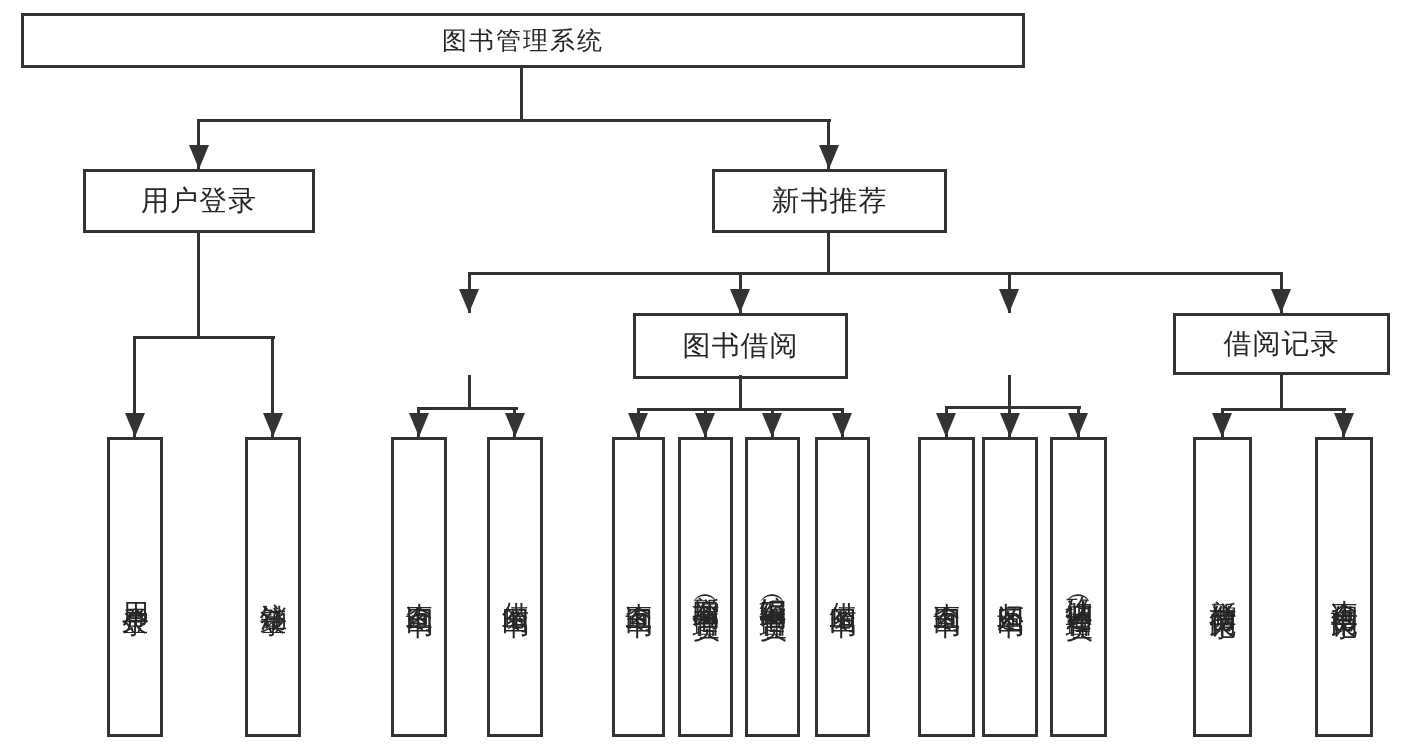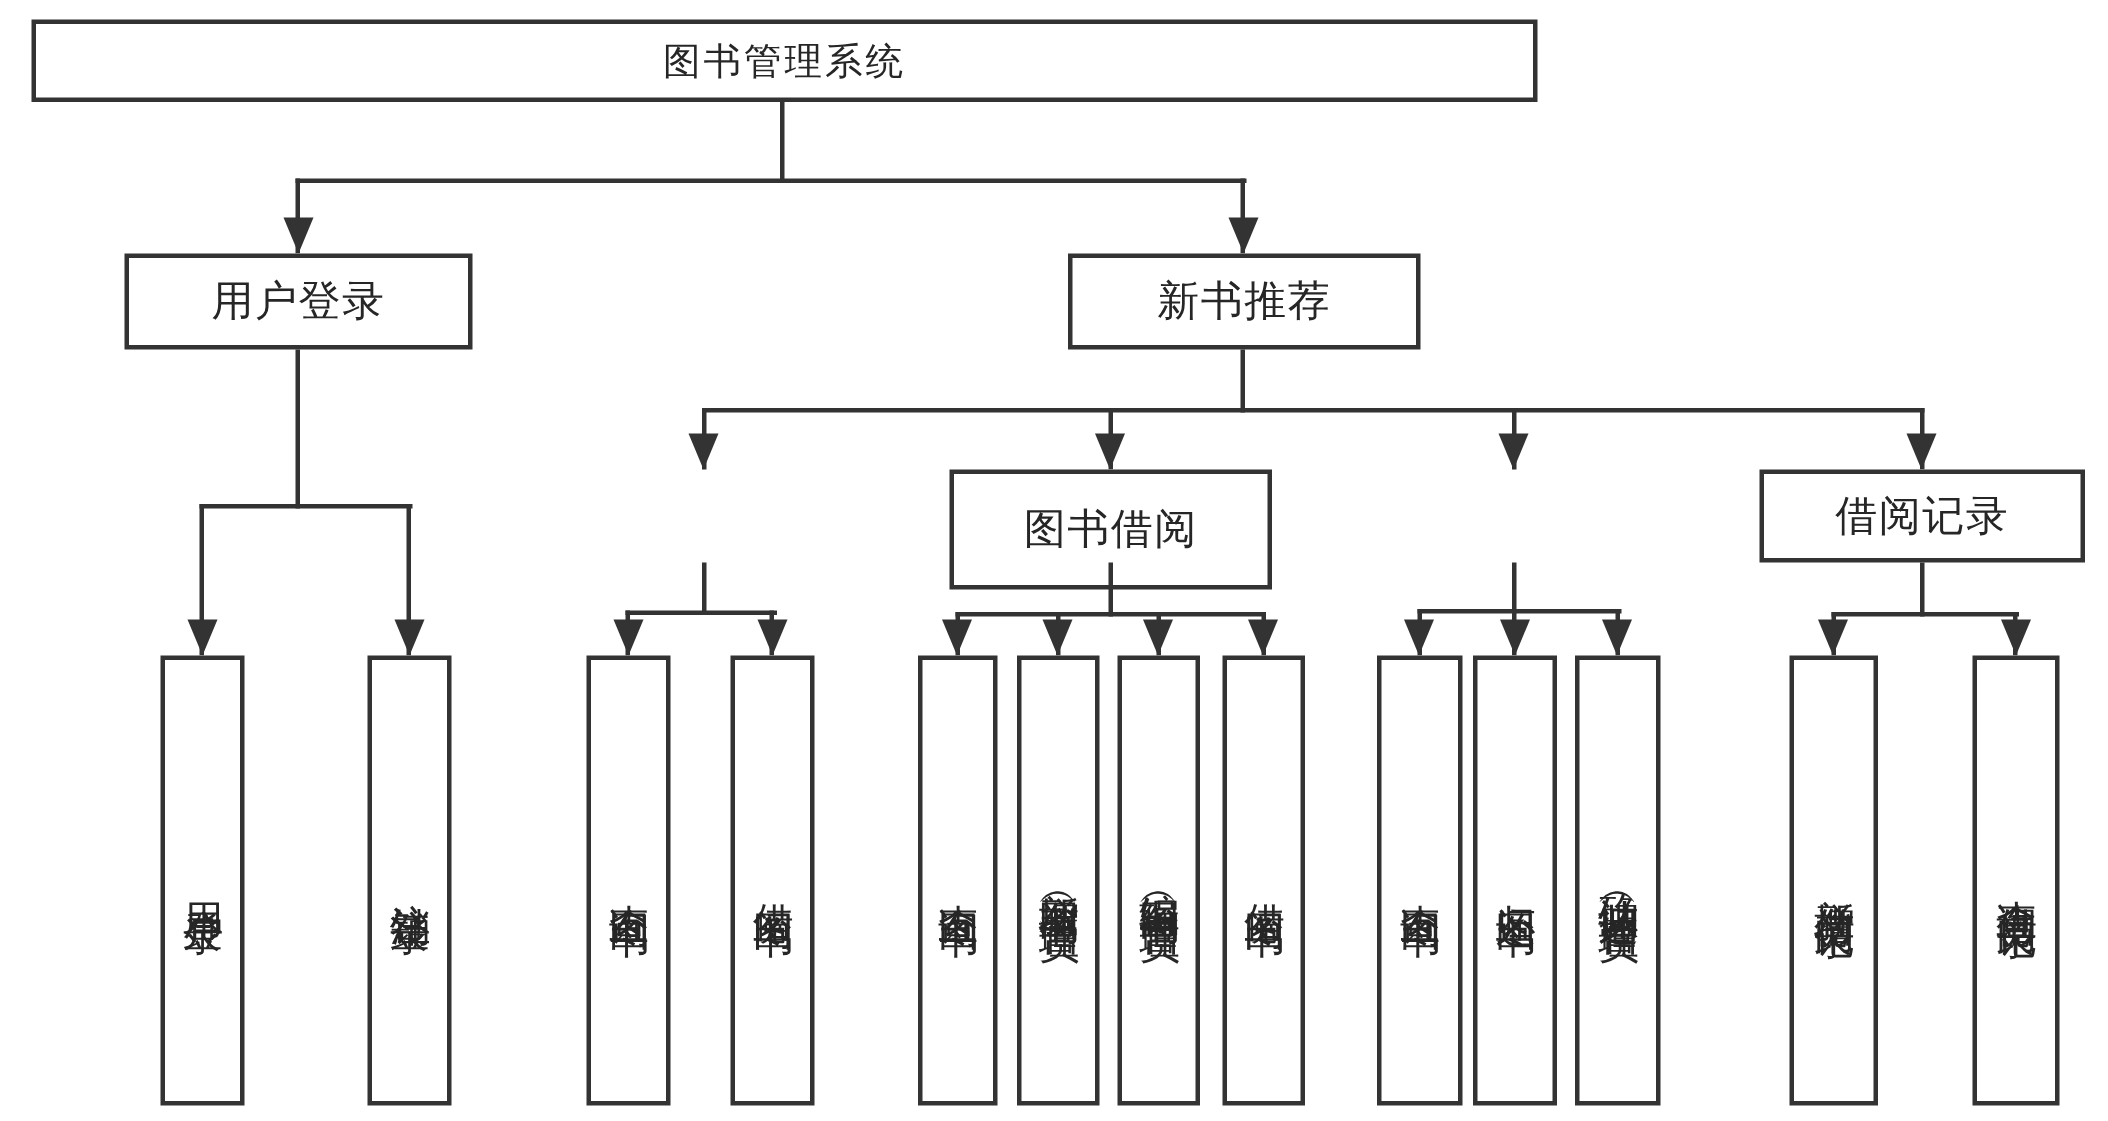--- a/index.html
+++ b/index.html
@@ -64,21 +64,21 @@
   <div class="line" style="left:468px; top:272px; width:815px; height:3px;"></div>
   <div class="line" style="left:468px; top:272px; width:3px; height:41px;"></div>
   <div class="line" style="left:739px; top:272px; width:3px; height:41px;"></div>
   <div class="line" style="left:1008px; top:272px; width:3px; height:41px;"></div>
   <div class="line" style="left:1280px; top:272px; width:3px; height:41px;"></div>
   <div class="arrow" style="left:459px; top:289px;"></div>
   <div class="arrow" style="left:730px; top:289px;"></div>
   <div class="arrow" style="left:999px; top:289px;"></div>
   <div class="arrow" style="left:1271px; top:289px;"></div>
 
-  <div class="node hbox" style="left:633px; top:313px; width:215px; height:80px;">
+  <div class="node hbox" style="left:633px; top:313px; width:215px; height:66px;">
     <span>图书借阅</span>
   </div>
   <div class="node hbox" style="left:1173px; top:313px; width:217px; height:62px;">
     <span>借阅记录</span>
   </div>
 
   <div class="line" style="left:468px; top:375px; width:3px; height:35px;"></div>
   <div class="line" style="left:417px; top:407px; width:101px; height:3px;"></div>
   <div class="line" style="left:417px; top:407px; width:3px; height:30px;"></div>
   <div class="line" style="left:513px; top:407px; width:3px; height:30px;"></div>

